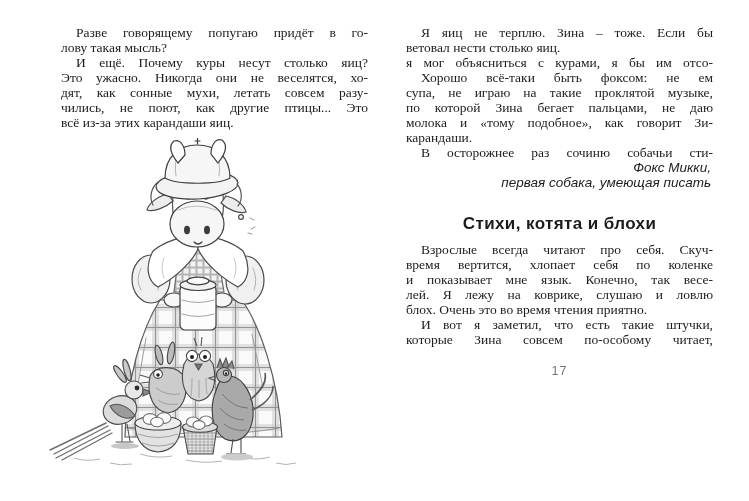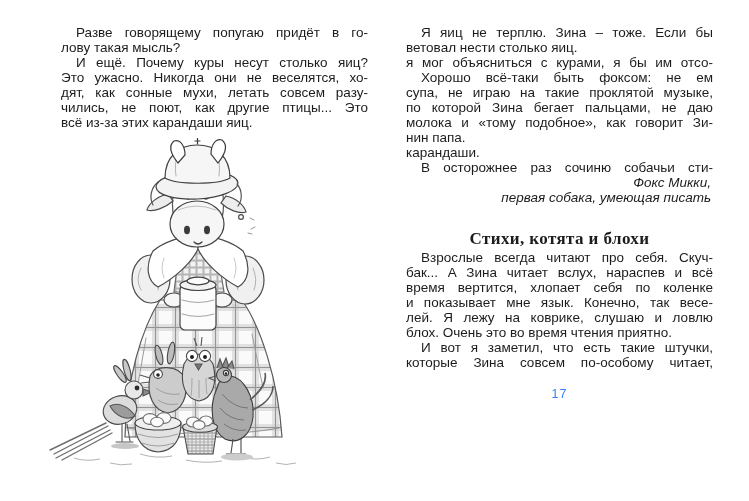--- a/index.html
+++ b/index.html
@@ -3,27 +3,27 @@
 <meta charset="utf-8">
 <style>
   html,body{margin:0;padding:0;}
   body{
     width:749px;height:501px;background:#ffffff;position:relative;overflow:hidden;
     font-family:"Liberation Sans", sans-serif;color:#1c1c1c;
   }
   .col{position:absolute;top:25px;width:307px;font-size:13.5px;line-height:15px;}
   #left-col{left:61px;}
   #right-col{left:406px;}
-  .tline{text-align:justify;text-align-last:justify;white-space:normal;}
+  .tline{text-align:justify;text-align-last:justify;white-space:normal;font-family:Liberation Serif, serif;}
   .tline.pend{text-align-last:left;}
   .tline.indent{text-indent:15px;}
   .sig{text-align:right;font-style:italic;line-height:15px;padding-right:2px;}
-  .heading{margin-top:25px;text-align:center;font-family:Liberation Serif, serif;
+  .heading{margin-top:25px;text-align:center;font-family:Liberation Sans, sans-serif;
            font-weight:bold;font-size:17px;line-height:18px;letter-spacing:.4px;}
-  .part2{margin-top:2px;}
+  .part2{margin-top:9px;}
   .pagenum{margin-top:17px;text-align:center;font-size:12.5px;letter-spacing:1px;}
   #illustration{position:absolute;left:46px;top:138px;width:312px;height:338px;}
 </style>
 </head>
 <body>
 
 <div id="left-col" class="col">
   <div>
       <div class="tline indent">Разве говорящему попугаю придёт в го-</div>
       <div class="tline pend">лову такая мысль?</div>
@@ -191,33 +191,31 @@
 
 <div id="right-col" class="col">
   <div>
       <div class="tline indent">Я яиц не терплю. Зина – тоже. Если бы</div>
       <div class="tline pend">ветовал нести столько яиц.</div>
       <div class="tline">я мог объясниться с курами, я бы им отсо-</div>
       <div class="tline indent">Хорошо всё-таки быть фоксом: не ем</div>
       <div class="tline">супа, не играю на такие проклятой музыке,</div>
       <div class="tline">по которой Зина бегает пальцами, не даю</div>
       <div class="tline">молока и «тому подобное», как говорит Зи-</div>
-      <div class="tline pend">нин папа.</div>
       <div class="tline pend">карандаши.</div>
       <div class="tline indent">В осторожнее раз сочиню собачьи сти-</div>
     </div>
   <div class="sig">
     <div>Фокс Микки,</div>
     <div>первая собака, умеющая писать</div>
   </div>
   <div class="heading">Стихи, котята и блохи</div>
   <div class="part2">
       <div class="tline indent">Взрослые всегда читают про себя. Скуч-</div>
-      <div class="tline">бак... А Зина читает вслух, нараспев и всё</div>
       <div class="tline">время вертится, хлопает себя по коленке</div>
       <div class="tline">и показывает мне язык. Конечно, так весе-</div>
       <div class="tline">лей. Я лежу на коврике, слушаю и ловлю</div>
       <div class="tline pend">блох. Очень это во время чтения приятно.</div>
       <div class="tline indent">И вот я заметил, что есть такие штучки,</div>
       <div class="tline">которые Зина совсем по-особому читает,</div>
     </div>
-  <div class="pagenum" style="color: #3b82f6;">17</div>
+  <div class="pagenum" style="color: #737373;">17</div>
 </div>
 
 </body></html>

